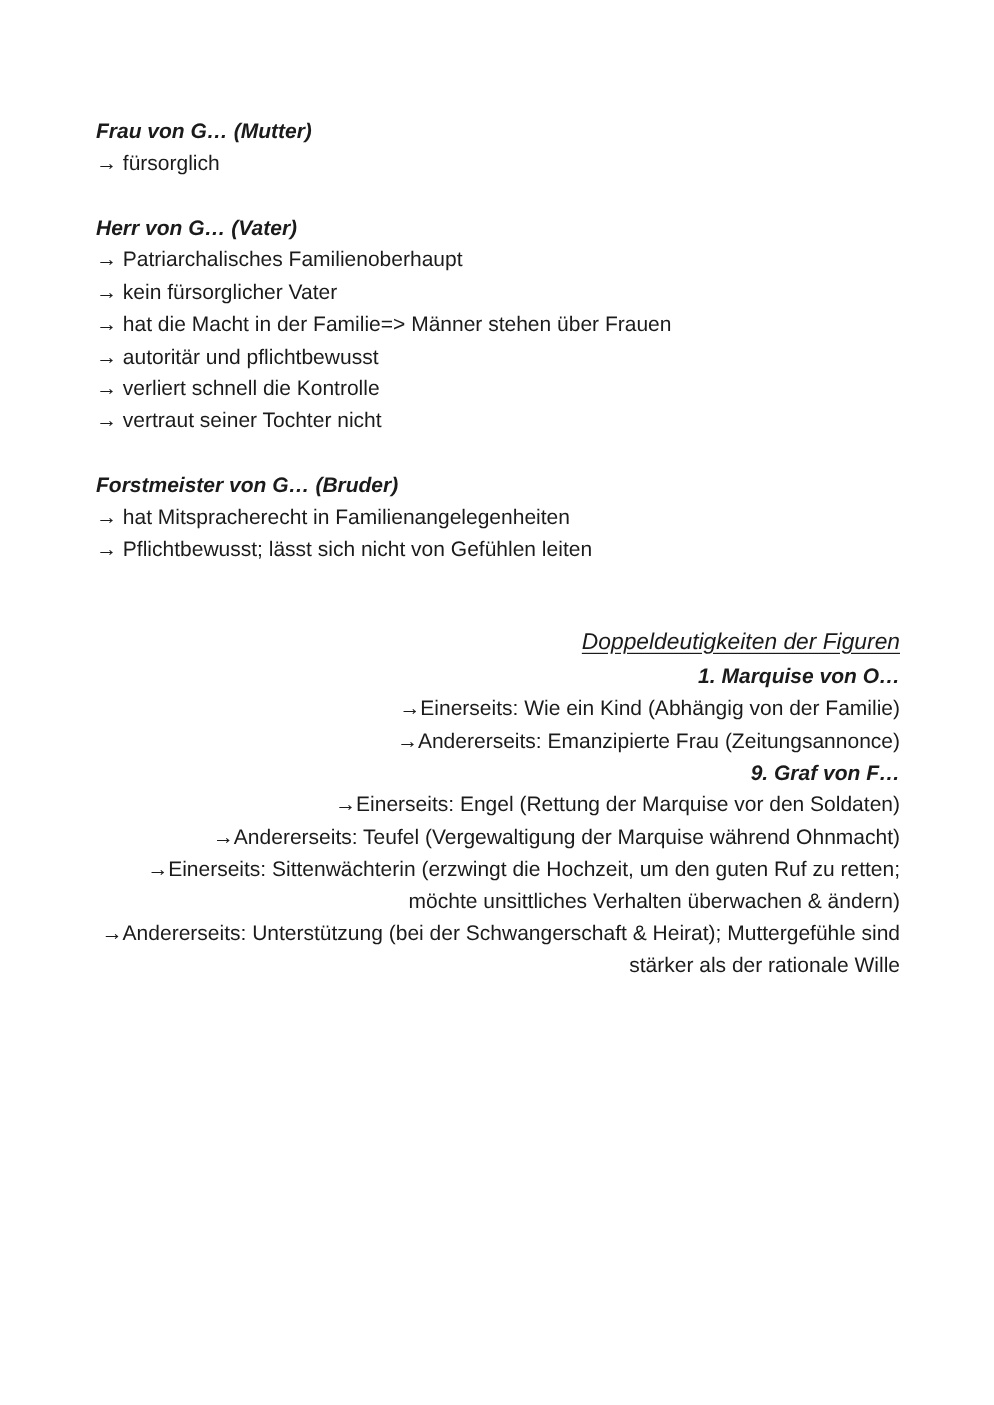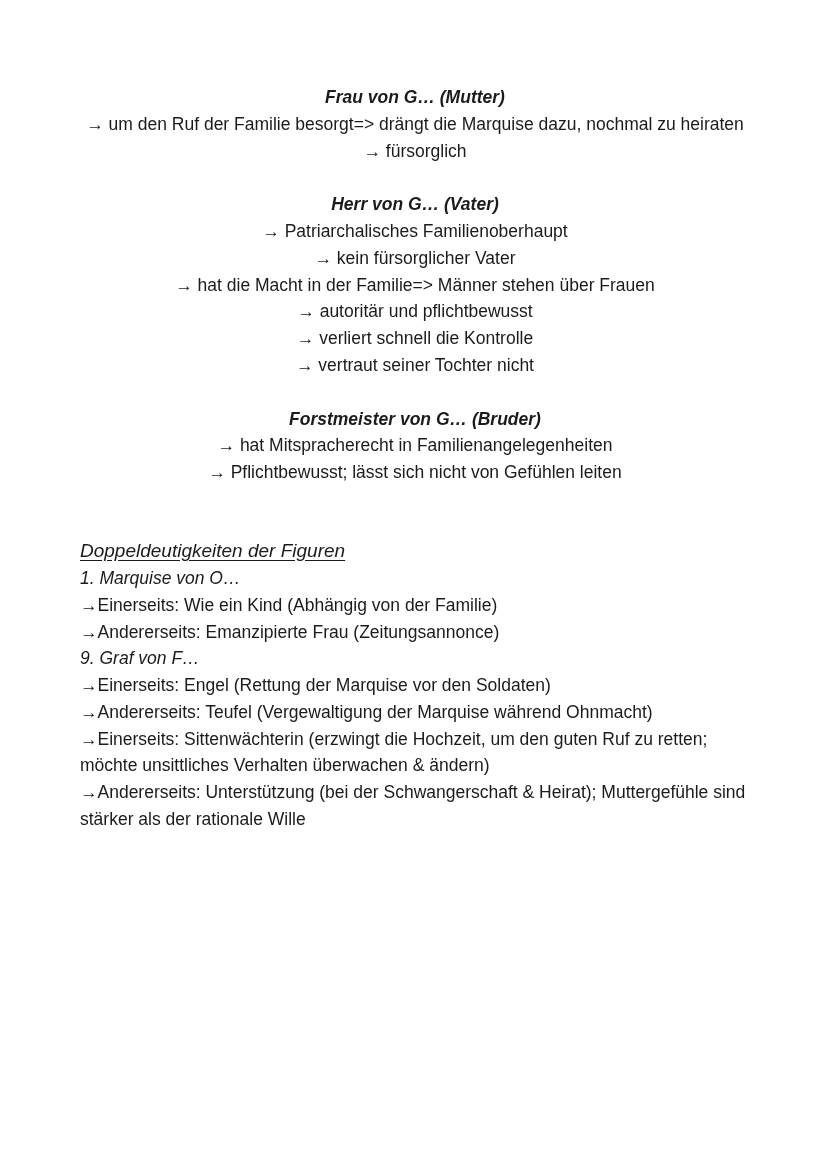--- a/index.html
+++ b/index.html
@@ -17,60 +17,59 @@
   .page {
     box-sizing: border-box;
     width: 828px;
     height: 1171px;
     padding: 84px 78px 40px 80px;
     background: #ffffff;
     font-size: 17.5px;
     line-height: 1.53;
   }
   .section {
-    margin: 0 0 27px 0;
-    text-align: center;
+    margin: 12px 0 27px 0;
   }
   .section-heading {
     font-size: 17.5px;
     font-weight: bold;
     font-style: italic;
     margin: 0;
     padding: 0;
   }
   .line {
     margin: 0;
     padding: 0;
   }
   .ambiguities {
     margin-top: 50px;
+    text-align: right;
   }
   .ambiguities-heading {
     font-size: 19px;
     font-weight: normal;
     font-style: italic;
     text-decoration: underline;
     text-underline-offset: 3px;
     margin: 0;
     padding: 0;
   }
   .entry-title {
-    font-weight: normal;
+    font-weight: bold;
     font-style: italic;
     margin: 0;
   }
 </style>
 </head>
 <body>
 
 <div class="page">
 
   <div class="section">
     <p class="section-heading">Frau von G… (Mutter)</p>
-    <p class="line">→ um den Ruf der Familie besorgt=&gt; drängt die Marquise dazu, nochmal zu heiraten</p>
     <p class="line">→ fürsorglich</p>
   </div>
 
   <div class="section">
     <p class="section-heading">Herr von G… (Vater)</p>
     <p class="line">→ Patriarchalisches Familienoberhaupt</p>
     <p class="line">→ kein fürsorglicher Vater</p>
     <p class="line">→ hat die Macht in der Familie=&gt; Männer stehen über Frauen</p>
     <p class="line">→ autoritär und pflichtbewusst</p>
     <p class="line">→ verliert schnell die Kontrolle</p>

